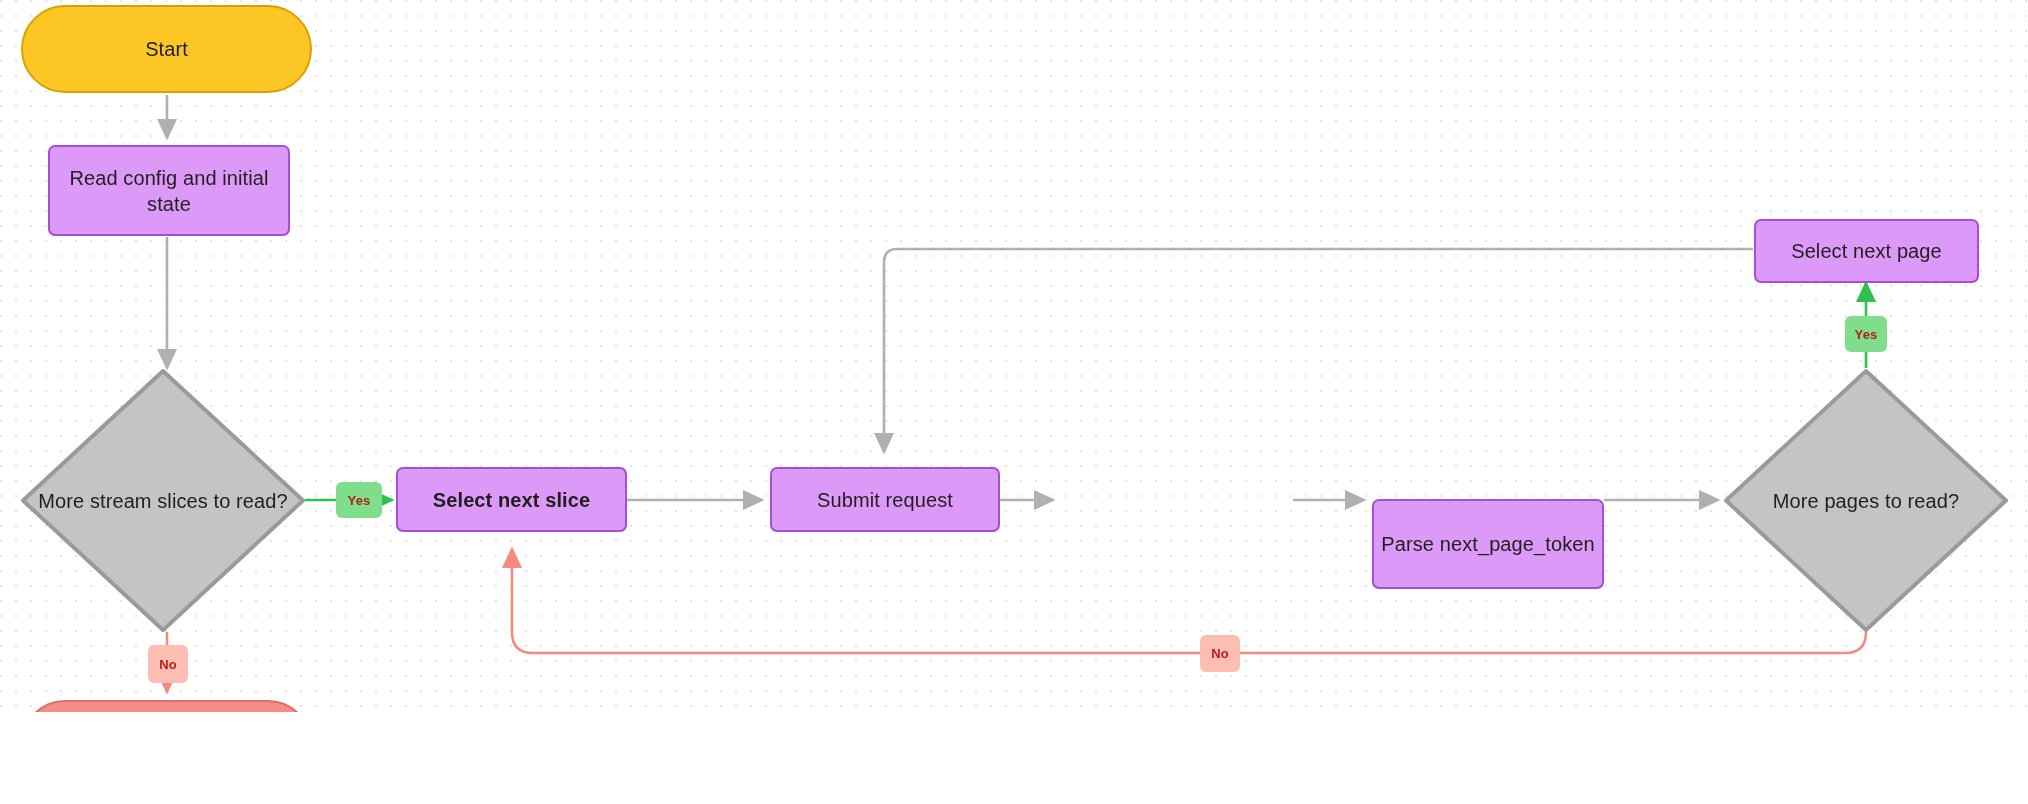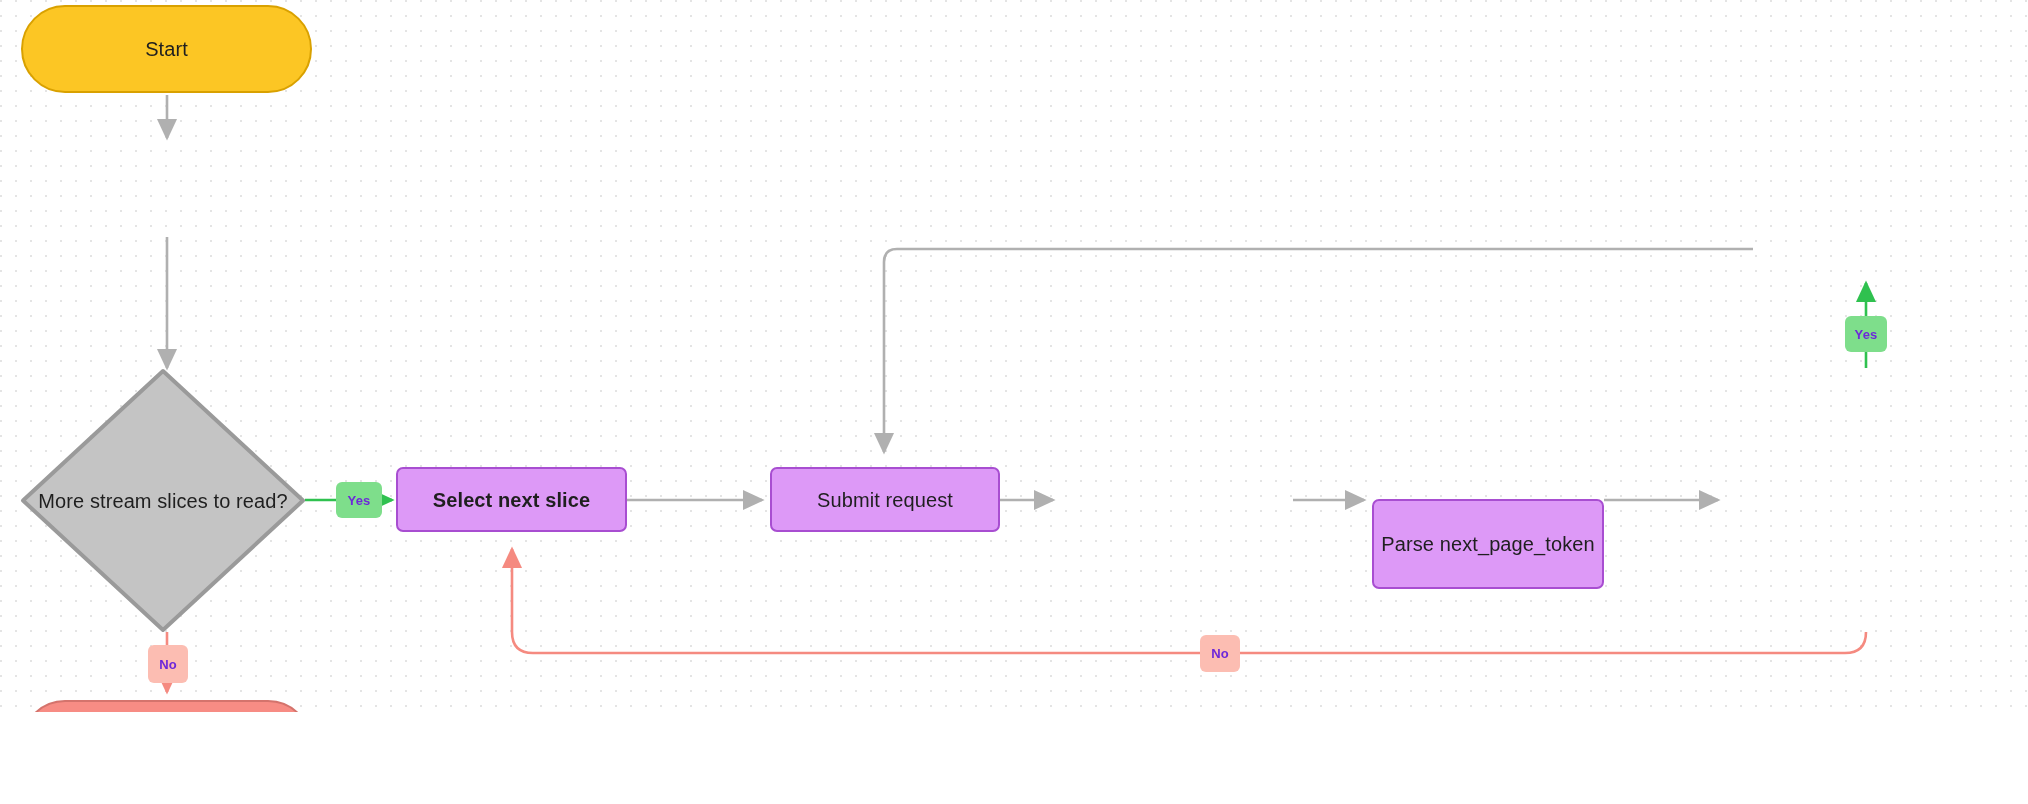--- a/index.html
+++ b/index.html
@@ -75,21 +75,21 @@
   }
 
   .edge-badge {
     position: absolute;
     box-sizing: border-box;
     display: flex;
     align-items: center;
     justify-content: center;
     font-size: 13px;
     font-weight: bold;
-    color: #6d28d9;
+    color: #b91c1c;
     border-radius: 6px;
     z-index: 4;
     letter-spacing: .2px;
   }
   .badge-yes { background: #7ede8b; }
   .badge-no  { background: #fcbdb2; }
 </style>
 </head>
 <body>
 
@@ -142,20 +142,23 @@
     <path d="M1753,249 L897,249 Q884,249 884,262 L884,452" stroke="#b0b0b0" stroke-width="2.6" fill="none" marker-end="url(#arrow-gray)"></path>
 
      back to Select next slice (red loop under the bottom) --&gt;
     <path d="M1866,632 Q1866,653 1845,653 L533,653 Q512,653 512,632 L512,549" stroke="#f58a80" stroke-width="2.6" fill="none" marker-end="url(#arrow-red)"></path>
   </svg>
 
   <div class="node node-terminal node-start" style="left:21px; top:5px; width:291px; height:88px;">
     <span>Start</span>
   </div>
 
+  <div class="node node-process" style="left:48px; top:145px; width:242px; height:91px;">
+    <span>Read config and initial state</span>
+  </div>
 
   <div class="node node-decision" style="left:20px; top:368px; width:286px; height:265px;">
     <svg class="diamond-shape" viewBox="0 0 286 265" preserveAspectRatio="none">
       <polygon points="143,3 283,132.5 143,262 3,132.5" fill="#c4c4c4" stroke="#9a9a9a" stroke-width="4" stroke-linejoin="round"></polygon>
     </svg>
     <span class="diamond-label">More stream slices to read?</span>
   </div>
 
   <div class="node node-terminal node-end" style="left:21px; top:700px; width:291px; height:88px;">
     <span>End</span>
@@ -167,21 +170,30 @@
 
   <div class="node node-process" style="left:770px; top:467px; width:230px; height:65px;">
     <span>Submit request</span>
   </div>
 
 
   <div class="node node-process" style="left:1372px; top:455px; width:232px; height:90px;margin-top:44px;">
     <span>Parse next_page_token</span>
   </div>
 
-
+  <div class="node node-decision" style="left:1723px; top:368px; width:286px; height:265px;">
+    <svg class="diamond-shape" viewBox="0 0 286 265" preserveAspectRatio="none">
+      <polygon points="143,3 283,132.5 143,262 3,132.5" fill="#c4c4c4" stroke="#9a9a9a" stroke-width="4" stroke-linejoin="round"></polygon>
+    </svg>
+    <span class="diamond-label">More pages to read?</span>
+  </div>
+
+  <div class="node node-process" style="left:1754px; top:219px; width:225px; height:64px;">
+    <span>Select next page</span>
+  </div>
 
   <div class="edge-badge badge-yes" style="left:336px; top:482px; width:46px; height:36px;">
     <span>Yes</span>
   </div>
 
   <div class="edge-badge badge-no" style="left:148px; top:645px; width:40px; height:38px;">
     <span>No</span>
   </div>
 
   <div class="edge-badge badge-yes" style="left:1845px; top:316px; width:42px; height:36px;">

